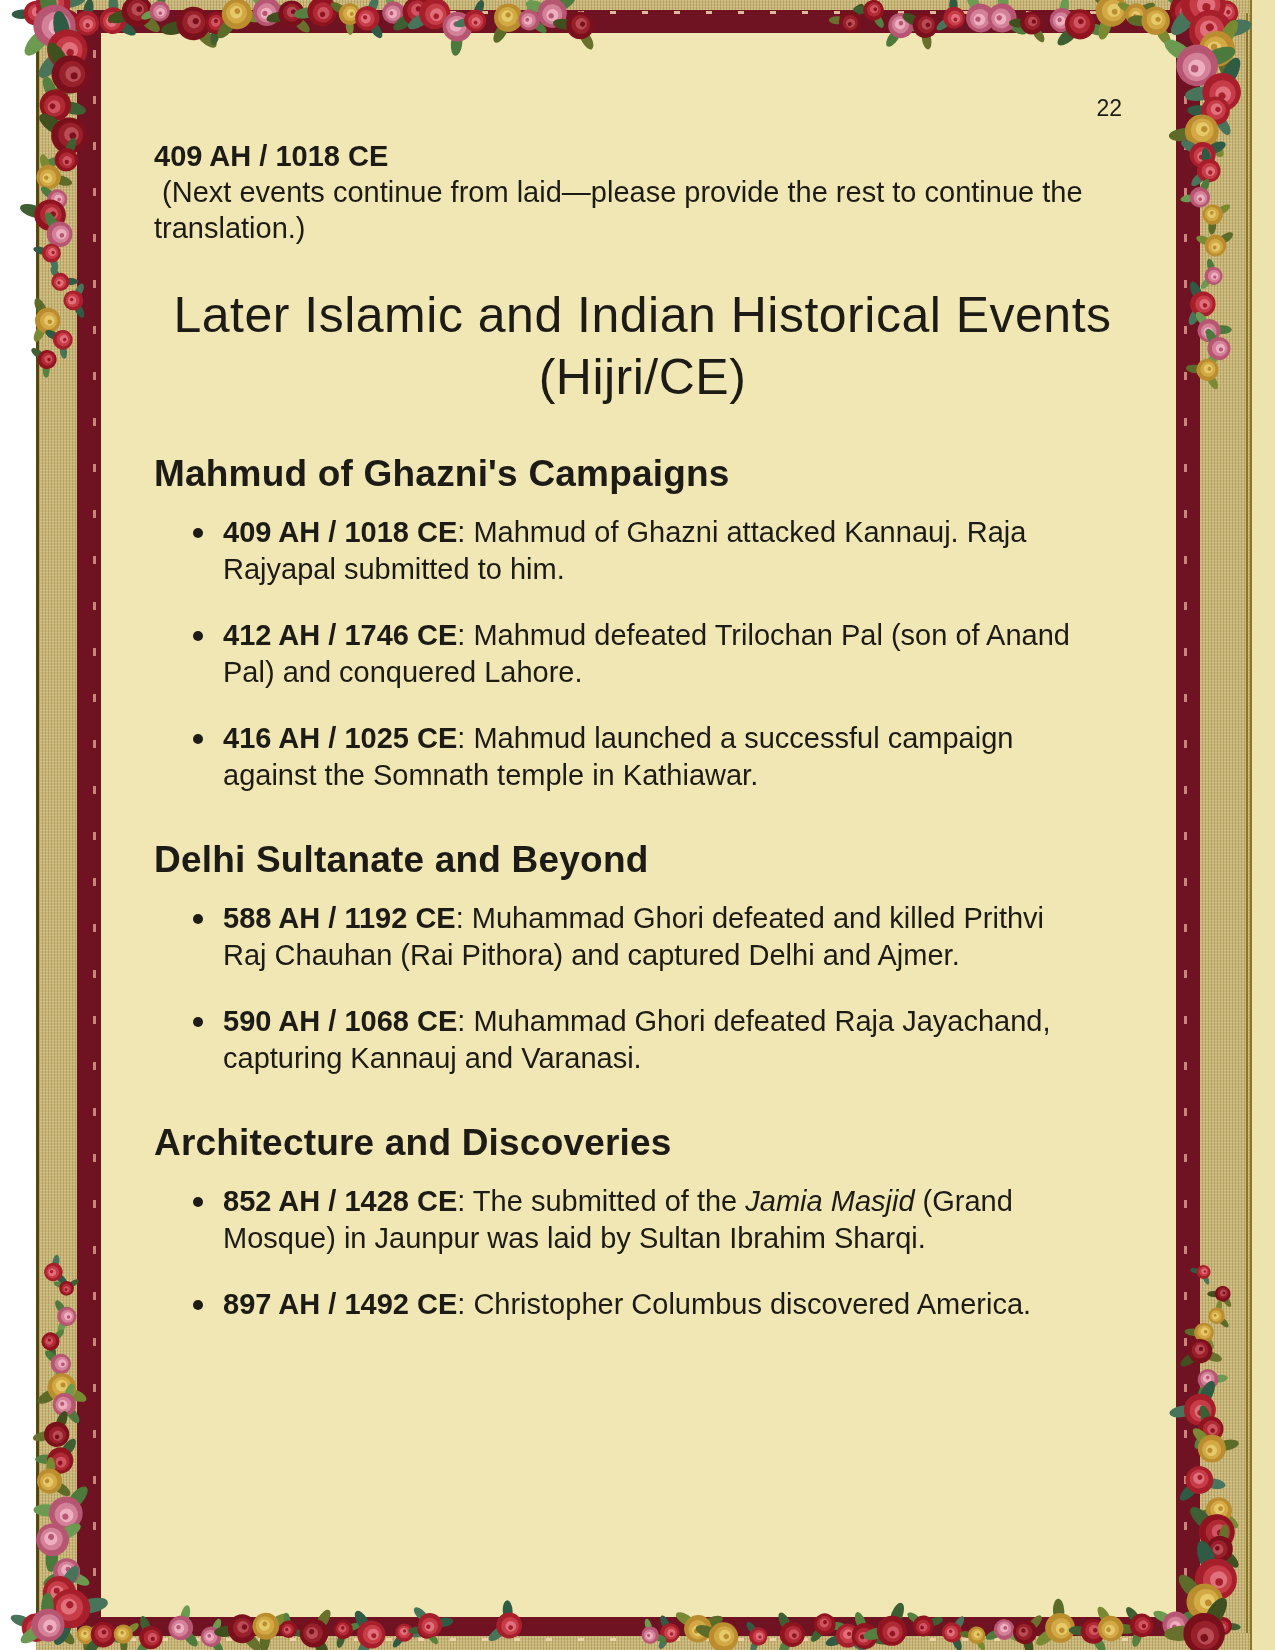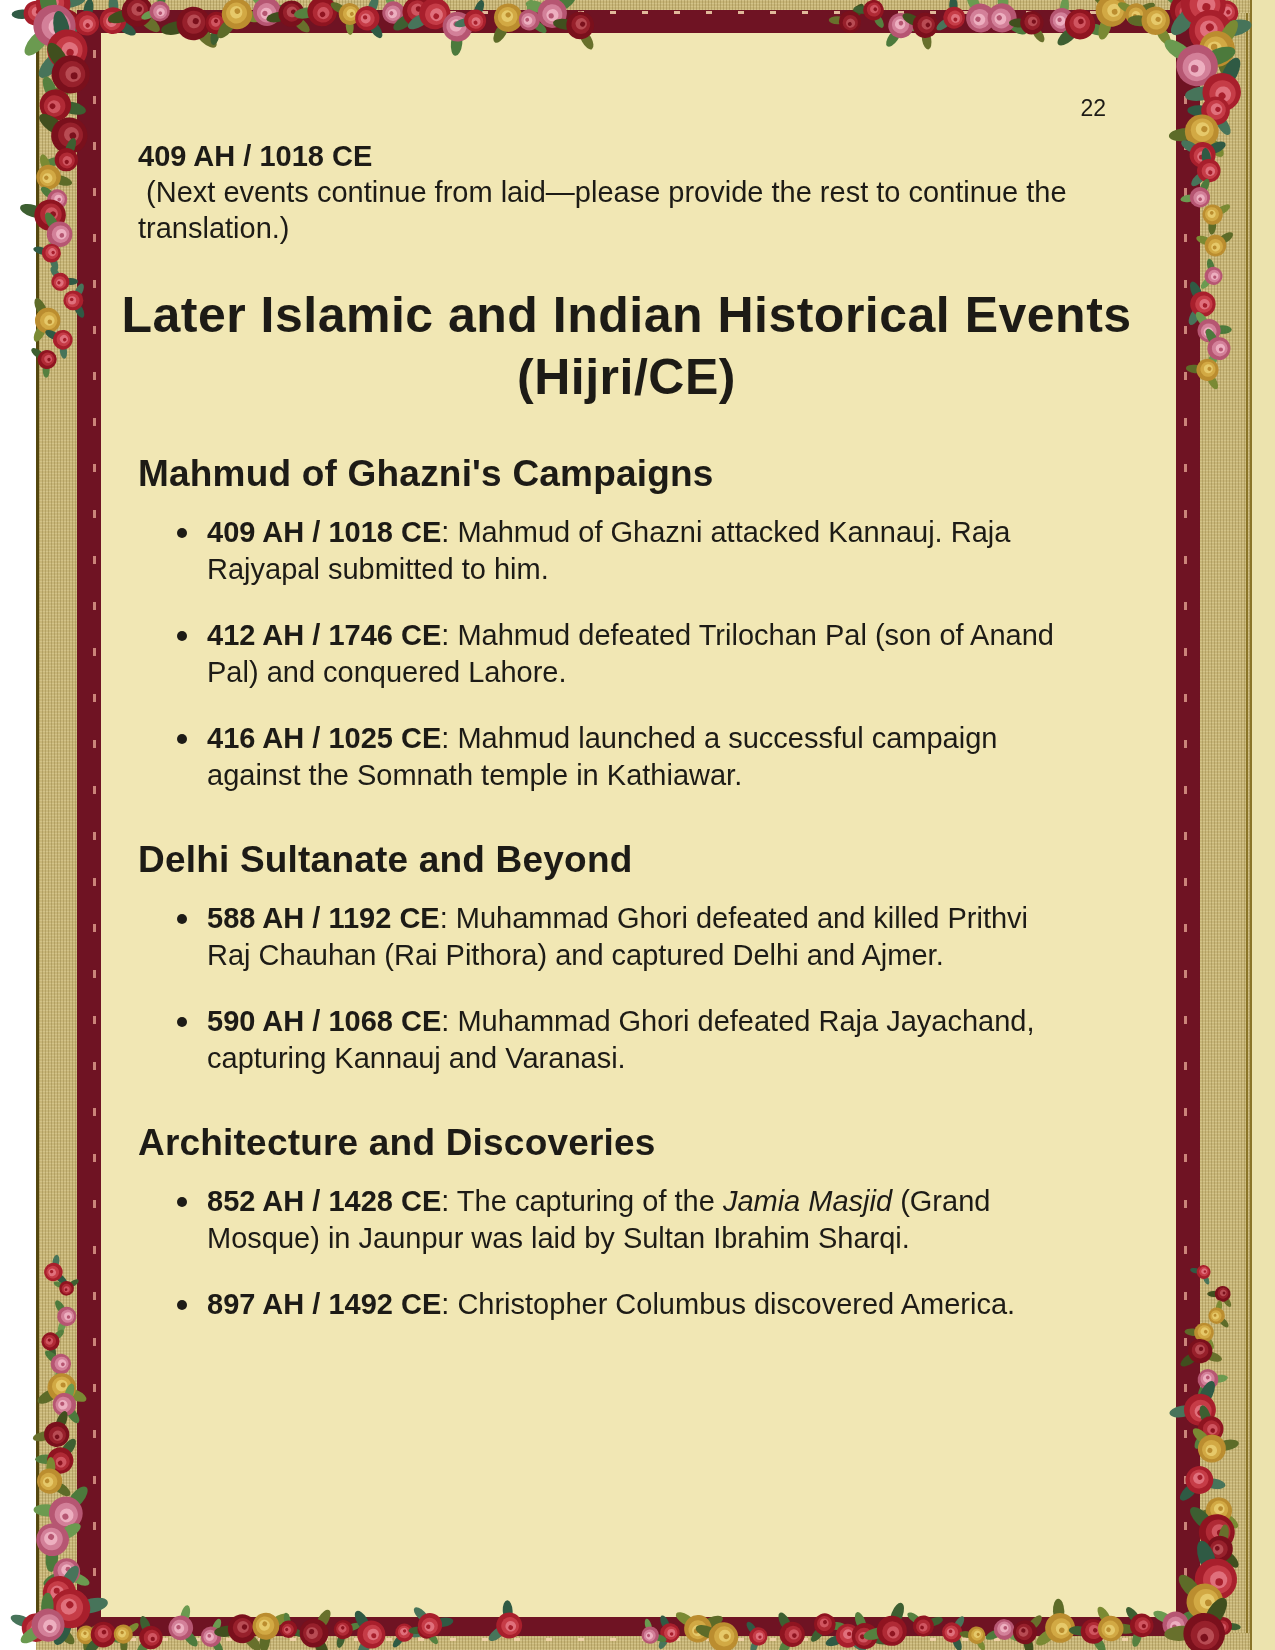--- a/index.html
+++ b/index.html
@@ -39,25 +39,25 @@
 
   .garland{position:absolute;z-index:4;overflow:visible;}
   #garland-top{left:30px;top:-2px;}
   #garland-bottom{left:30px;top:1616px;}
   #garland-left-top{left:30px;top:-4px;}
   #garland-right-top{left:1180px;top:-4px;}
   #garland-left-bottom{left:30px;top:1262px;}
   #garland-right-bottom{left:1180px;top:1262px;}
 
   
-  #content{position:absolute;left:89px;top:33px;width:1075px;z-index:5;}
+  #content{position:absolute;left:105px;top:33px;width:1075px;z-index:5;}
   .pagenum{padding:64px 58px 0 0;text-align:right;font-size:23px;line-height:1;}
   .p-date{margin:18px 0 0 49px;font-size:29px;line-height:36px;font-weight:700;}
   .p-note{margin:0 0 0 49px;width:930px;font-size:29px;line-height:36px;white-space:pre-wrap;}
-  .doc-title{margin-top:38px;text-align:center;font-size:50px;line-height:62px;font-weight:700;letter-spacing:.5px;}
+  .doc-title{margin-top:38px;text-align:center;font-size:50px;line-height:62px;font-weight:400;letter-spacing:.5px;}
   .h2{margin:44px 0 0 49px;font-size:37px;line-height:44px;font-weight:700;letter-spacing:.2px;}
   ul.events{list-style:none;margin:18px 8px 0 0;padding:0;}
   ul.events li{display:flex;margin:0 0 29px 88px;font-size:29px;line-height:37px;}
   ul.events .dot{flex:none;width:30px;}
   ul.events .dot::before{content:"";display:block;width:10px;height:10px;border-radius:50%;background:#1d1b16;margin-top:14px;}
   ul.events .txt{width:862px;}
   .bold{font-weight:700;}
   .italic{font-style:italic;}
   .plain{font-weight:400;}
 </style>
@@ -1289,21 +1289,21 @@
             <span class="txt"><span class="bold">590 AH / 1068 CE</span><span class="plain">: Muhammad Ghori defeated Raja Jayachand, capturing Kannauj and Varanasi.</span></span>
           </li>
         </ul>
   </section>
 
   <section>
     <h2 class="h2">Architecture and Discoveries</h2>
     <ul class="events">
           <li>
             <span class="dot"></span>
-            <span class="txt"><span class="bold">852 AH / 1428 CE</span><span class="plain">: The capturing of the </span><span class="italic">Jamia Masjid</span><span class="plain"> (Grand Mosque) in Jaunpur was laid by Sultan Ibrahim Sharqi.</span></span>
+            <span class="txt"><span class="bold">852 AH / 1428 CE</span><span class="plain">: The submitted of the </span><span class="italic">Jamia Masjid</span><span class="plain"> (Grand Mosque) in Jaunpur was laid by Sultan Ibrahim Sharqi.</span></span>
           </li>
           <li>
             <span class="dot"></span>
             <span class="txt"><span class="bold">897 AH / 1492 CE</span><span class="plain">: Christopher Columbus discovered America.</span></span>
           </li>
         </ul>
   </section>
 </div>
 </div>
 

